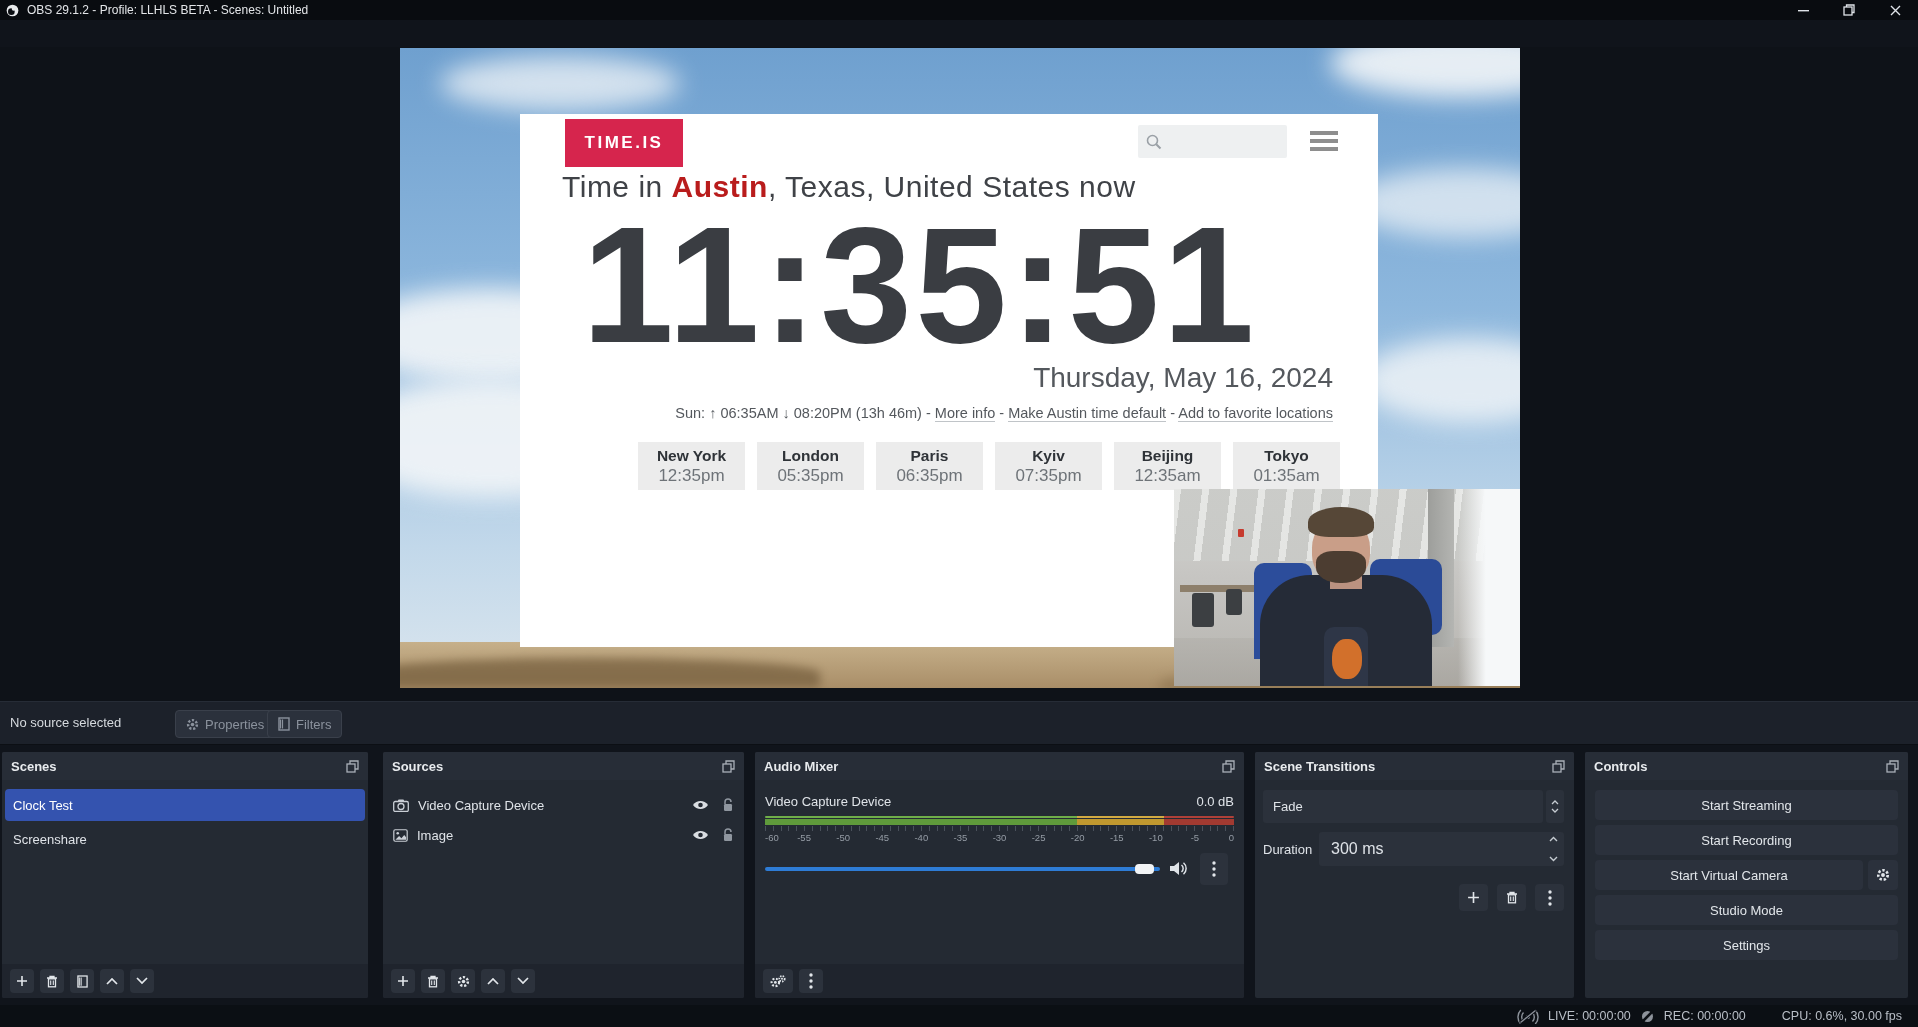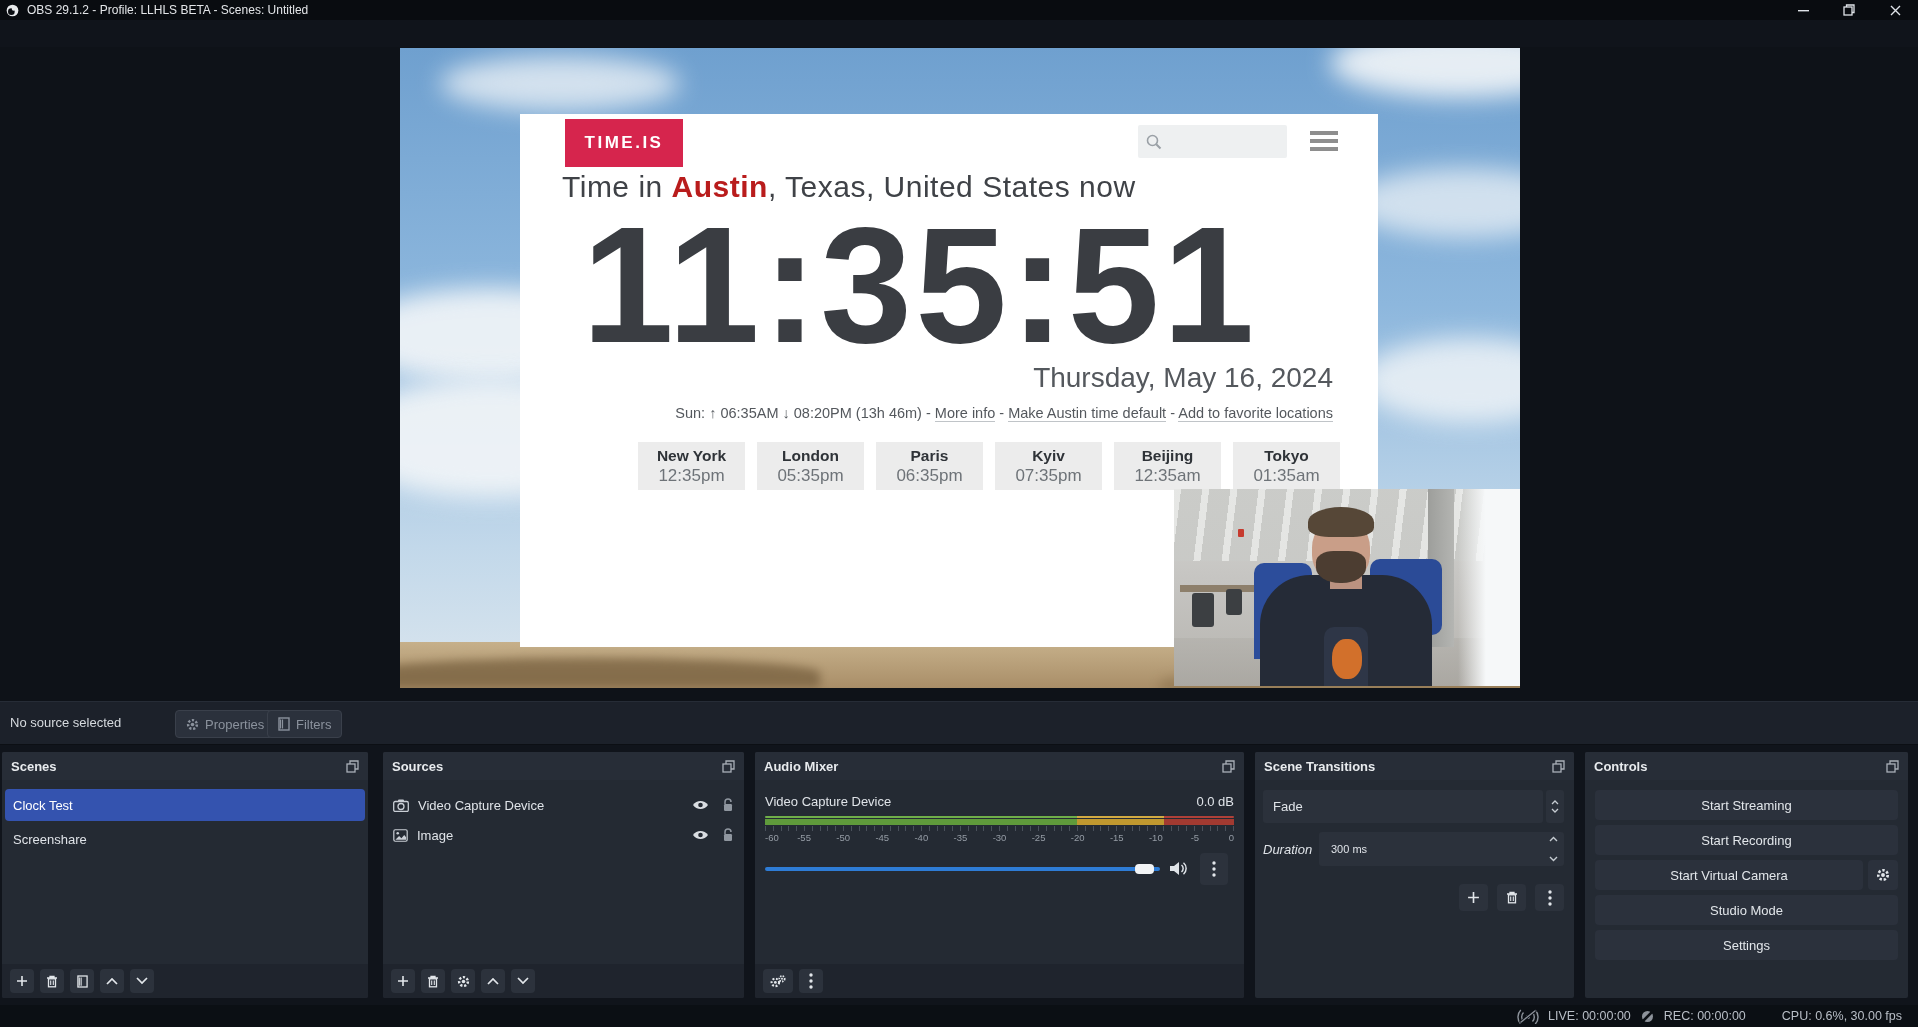--- a/index.html
+++ b/index.html
@@ -104,22 +104,22 @@
   .vol-row { position:relative; height:34px; margin-top:8px; }
   .vol-track { position:absolute; left:0; top:15px; width:395px; height:4px; border-radius:2px; background:#2e7cd6; }
   .vol-handle { position:absolute; left:370px; top:12px; width:19px; height:10px; border-radius:4px; background:#f2f4f6; }
   .vol-kebab { position:absolute; left:435px; top:1px; width:28px; height:32px; background:#2c323c; border-radius:4px; display:flex; align-items:center; justify-content:center; }
   .spk { position:absolute; left:404px; top:8px; }
 
   
   .tr-body { position:relative; padding:0 8px; }
   .tr-combo { position:absolute; left:8px; top:10px; width:280px; height:33px; background:#2b313b; border-radius:3px; display:flex; align-items:center; padding-left:10px; font-size:13px; color:#dfe3e8; }
   .tr-spin { position:absolute; left:291px; top:10px; width:18px; height:33px; background:#2b313b; border-radius:3px; display:flex; flex-direction:column; align-items:center; justify-content:center; gap:3px; }
-  .tr-durlbl { position:absolute; left:8px; top:62px; font-size:13px; color:#dfe3e8;font-style:italic; }
-  .tr-durbox { position:absolute; left:64px; top:52px; width:245px; height:34px; background:#2b313b; border-radius:3px; display:flex; align-items:center; padding-left:12px; font-size:11px; color:#dfe3e8; }
+  .tr-durlbl { position:absolute; left:8px; top:62px; font-size:13px; color:#dfe3e8; }
+  .tr-durbox { position:absolute; left:64px; top:52px; width:245px; height:34px; background:#2b313b; border-radius:3px; display:flex; align-items:center; padding-left:12px; font-size:16px; color:#dfe3e8; }
   .tr-durarrows { position:absolute; right:6px; top:4px; height:26px; display:flex; flex-direction:column; justify-content:space-between; align-items:center; }
   .tr-btns { position:absolute; right:10px; top:104px; display:flex; gap:9px; }
   .tr-btn { width:29px; height:27px; background:#2c323c; border-radius:4px; display:flex; align-items:center; justify-content:center; }
 
   
   .ctl-body { padding:10px 10px 0 10px; }
   .ctl-btn { height:30px; margin-bottom:5px; background:#2b313c; border-radius:4px; display:flex; align-items:center; justify-content:center; font-size:13px; color:#e2e6ea; }
   .ctl-row { display:flex; margin-bottom:5px; }
   .ctl-row .ctl-btn { flex:1; margin-bottom:0; }
   .ctl-gear { width:30px; height:30px; margin-left:5px; background:#2b313c; border-radius:4px; display:flex; align-items:center; justify-content:center; }

